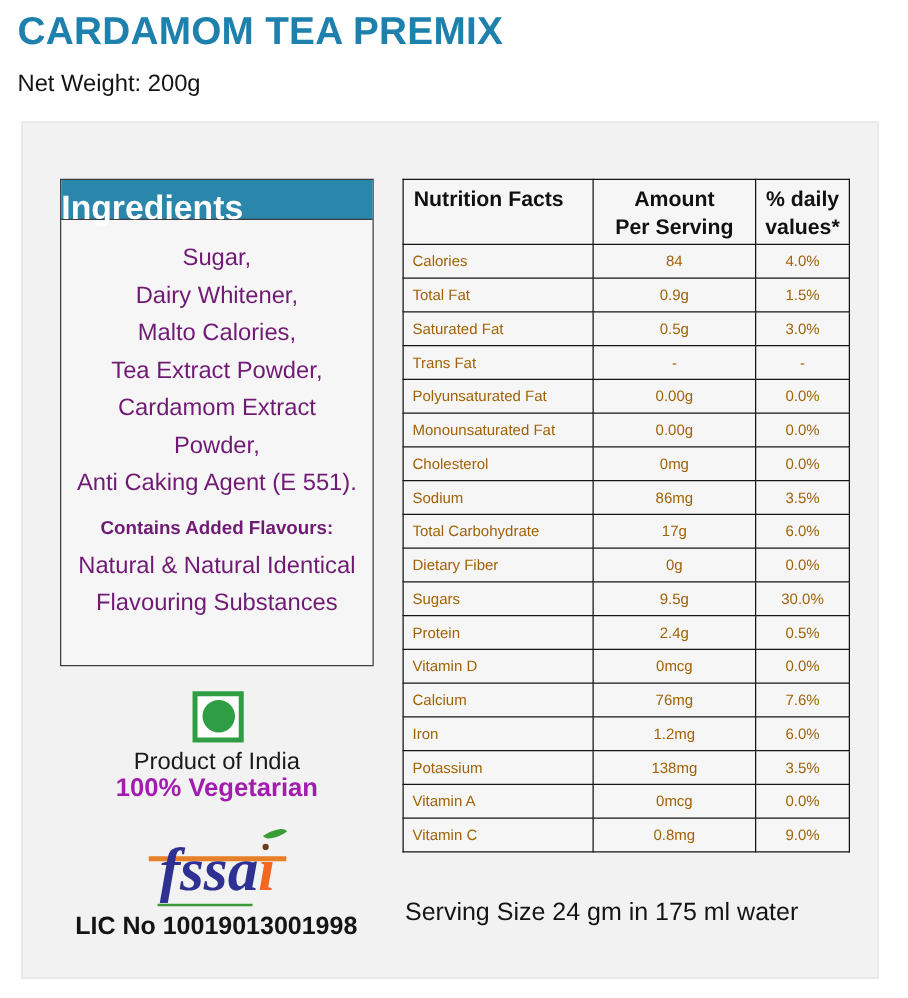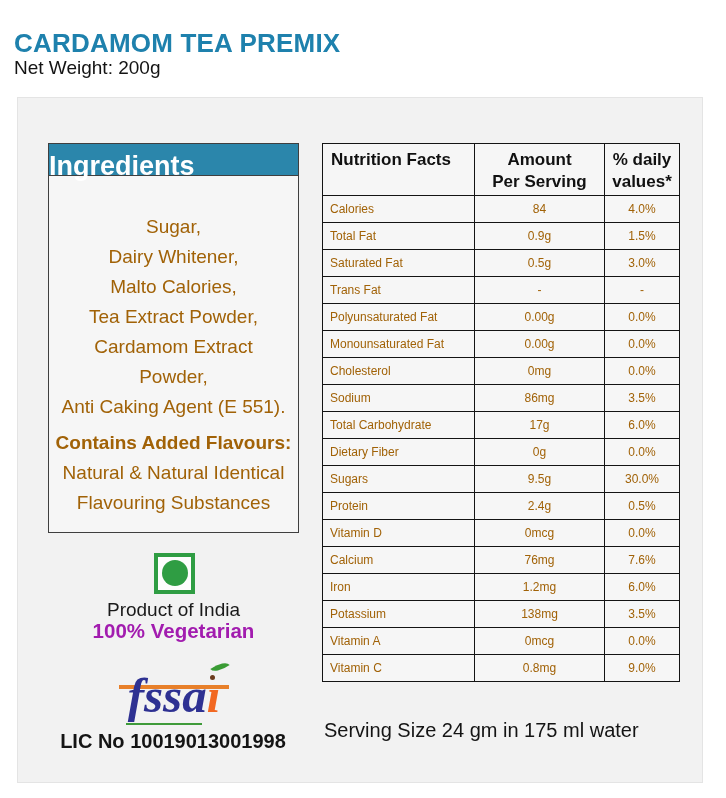--- a/index.html
+++ b/index.html
@@ -2,44 +2,44 @@
 <html><head>
 <meta charset="utf-8">
 <style>
   * { box-sizing: border-box; }
   html, body { margin: 0; padding: 0; background: #ffffff; }
   .page {
     position: relative; width: 726px; height: 798px; background: #ffffff;
     font-family: "Liberation Sans", sans-serif; color: #111; overflow: hidden;
   }
   .title {
-    position: absolute; left: 14px; top: 28px;
-    font-size: 26px; font-weight: bold; color: #1e81ad; letter-spacing: 0.2px;
+    position: absolute; left: 14px; top: 7px;
+    font-size: 31px; font-weight: bold; color: #1e81ad; letter-spacing: 0.2px;
   }
   .net-weight { position: absolute; left: 14px; top: 57px; font-size: 19px; color: #141414; }
 
   .main-box {
     position: absolute; left: 17px; top: 97px; width: 686px; height: 686px;
     background: #f2f2f2; border: 1px solid #e4e4e4;
   }
 
   
   .ing-box {
     position: absolute; left: 30px; top: 45px; width: 251px; height: 390px;
     border: 1.5px solid #3f3f3f; background: #f6f6f6;
   }
   .ing-header {
     height: 32px; line-height: 45px; background: #2b86ab; color: #ffffff;
     font-size: 27px; font-weight: bold; text-align: left;
     border-bottom: 1.5px solid #3f3f3f;
   }
-  .ing-body { padding-top: 36px; text-align: center; font-size: 19px; color: #a16207; }
+  .ing-body { padding-top: 16px; text-align: center; font-size: 19px; color: #701a75; }
   .ing-line { line-height: 30px; }
   .flavours { margin-top: 6px; }
-  .flav-heading { font-weight: bold; line-height: 30px; font-size: 19px; }
+  .flav-heading { font-weight: bold; line-height: 30px; font-size: 15px; }
 
   
   .veg-mark {
     position: absolute; left: 136px; top: 455px; width: 41px; height: 41px;
     border: 4.5px solid #2f9d43; background: #fdfdfd;
   }
   .veg-dot { width: 26px; height: 26px; border-radius: 50%; background: #2f9d43; margin: 3px auto 0; }
   .veg-text { position: absolute; left: 30px; top: 501px; width: 251px; text-align: center; }
   .poi { font-size: 19px; line-height: 21px; color: #1a1a1a; }
   .hundred { font-size: 20.5px; font-weight: bold; line-height: 22px; color: #a21caf; }

